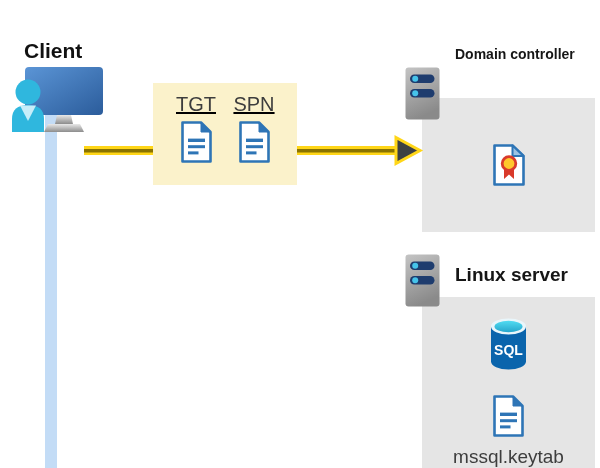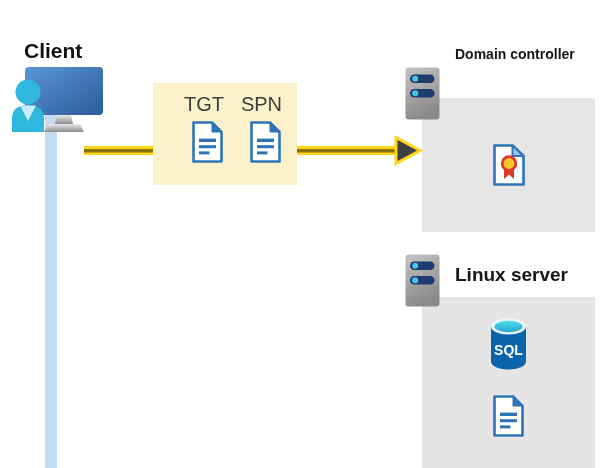--- a/index.html
+++ b/index.html
@@ -16,21 +16,21 @@
 
   
   .arrow-svg{left:84px;top:98px;z-index:2;}
 
   
   .ticket-box{
     left:153px;top:48px;width:144px;height:102px;background:#fbf2cb;z-index:4;
     display:flex;justify-content:center;align-items:flex-start;gap:2px;padding-top:10px;
     box-sizing:border-box;
   }
-  .ticket{width:56px;display:flex;flex-direction:column;align-items:flex-end;gap:5px;}
+  .ticket{width:56px;display:flex;flex-direction:column;align-items:center;gap:5px;text-decoration:underline;}
   .ticket-label{font-size:20px;color:#3d3d3d;line-height:22px;}
 
   
   .dc-title{left:455px;top:8px;width:140px;font-size:14px;font-weight:bold;color:#161616;line-height:23px;z-index:3;}
   .dc-box{left:422px;top:63px;width:173px;height:134px;background:#e6e6e6;z-index:1;
           display:flex;align-items:center;justify-content:center;}
   .dc-server{left:405px;top:32px;z-index:3;}
 
   .lx-title{left:455px;top:228px;width:140px;font-size:19px;font-weight:bold;color:#161616;line-height:23px;z-index:3;}
   .lx-box{left:422px;top:262px;width:173px;height:193px;background:#e5e5e5;z-index:1;
@@ -142,15 +142,16 @@
       <path d="M0 8.5 L0 43.5 A17.5 8 0 0 0 35 43.5 L35 8.5 Z" fill="#0a64ac"></path>
       <ellipse cx="17.5" cy="8.5" rx="17.5" ry="8" fill="#e9f6fb"></ellipse>
       <ellipse cx="17.5" cy="8.5" rx="14" ry="5.8" fill="url(#g-sqltop)"></ellipse>
       <text x="17.5" y="36.5" text-anchor="middle" font-family="Liberation Sans, sans-serif" font-size="14" font-weight="bold" fill="#ffffff">SQL</text>
     </svg>
     <div class="lx-gap1"></div>
     <svg width="33" height="44">
         <use href="#sym-doc"></use>
       </svg>
     <div class="lx-gap2"></div>
+    <div class="keytab-label">mssql.keytab</div>
   </div>
 
 </div>
 
 </body></html>

